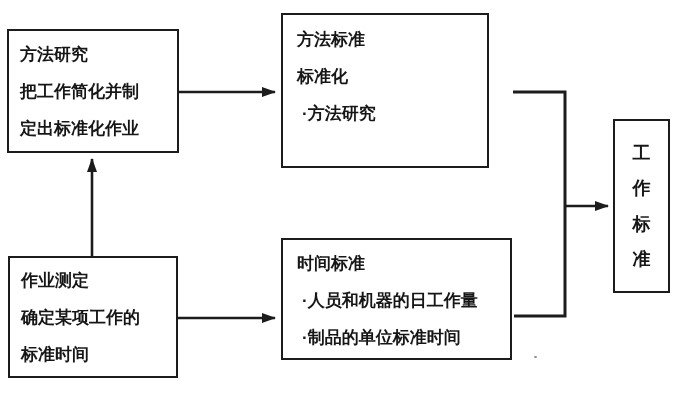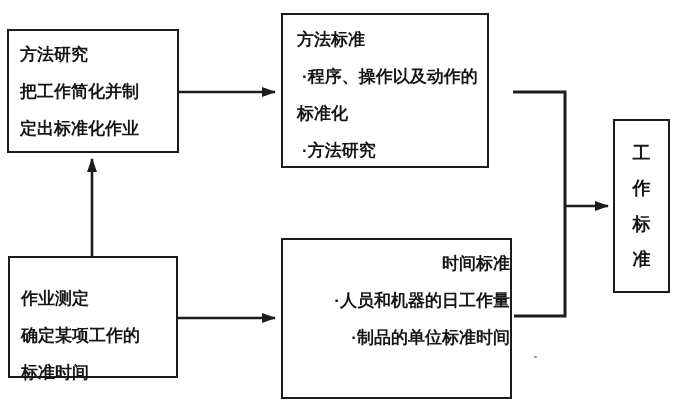--- a/index.html
+++ b/index.html
@@ -29,23 +29,23 @@
     white-space:nowrap;
   }
   .box .line{
     font-weight:600;
     font-size:17px;
     line-height:37px;
     white-space:nowrap;
   }
   .box .line.bullet{padding-left:5px;}
   #box-method-study{left:7px;top:29px;width:172px;height:124px;padding:5px 0 0 11px;}
-  #box-work-measurement{left:8px;top:256px;width:170px;height:122px;padding:22px 0 0 11px;}
+  #box-work-measurement{left:8px;top:256px;width:170px;height:122px;padding:4px 0 0 11px;}
   #box-method-standard{left:281px;top:13px;width:208px;height:155px;padding:6px 0 0 14px;}
-  #box-time-standard{left:281px;top:238px;width:231px;height:161px;padding:5px 0 0 14px;text-align:right;}
+  #box-time-standard{left:281px;top:238px;width:231px;height:122px;padding:5px 0 0 14px;}
   #box-work-standard{
     left:613px;top:119px;width:57px;height:174px;
     display:flex;flex-direction:column;align-items:center;justify-content:space-evenly;
     padding:6px 0;
   }
   #box-work-standard .vchar{
     font-weight:700;font-size:18px;line-height:20px;
   }
   #connectors{position:absolute;left:0;top:0;width:682px;height:408px;}
   #scan-speck{
@@ -88,21 +88,20 @@
     <div class="title">作业测定</div>
     <div>
         <div class="line">确定某项工作的</div>
         <div class="line">标准时间</div>
       </div>
   </div>
 
   <div class="box" id="box-method-standard">
     <div class="title">方法标准</div>
     <div>
-        <div class="line bullet">·程序、操作以及动作的</div>
         <div class="line">标准化</div>
         <div class="line bullet">·方法研究</div>
       </div>
   </div>
 
   <div class="box" id="box-time-standard">
     <div class="title">时间标准</div>
     <div>
         <div class="line bullet">·人员和机器的日工作量</div>
         <div class="line bullet">·制品的单位标准时间</div>

